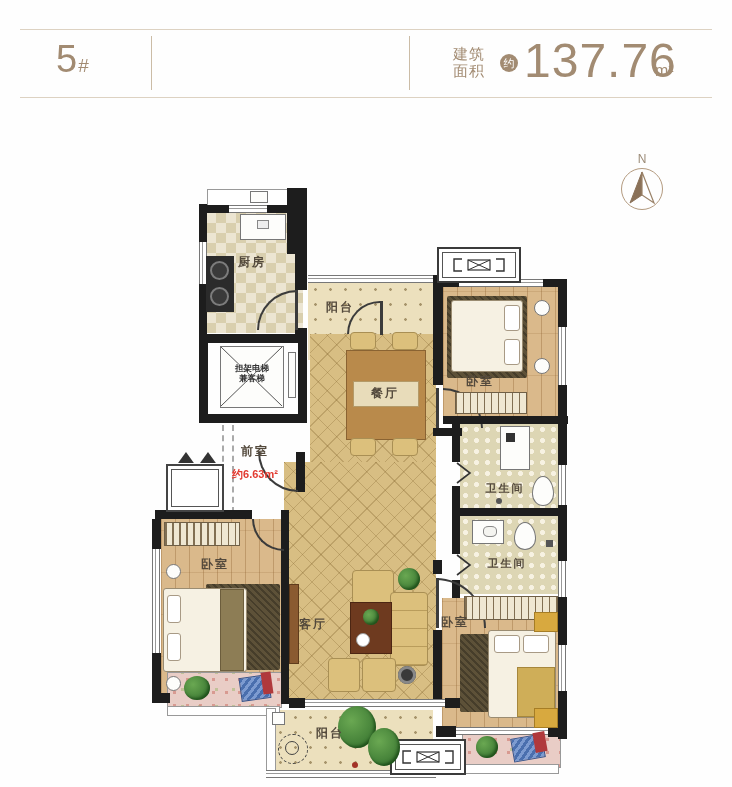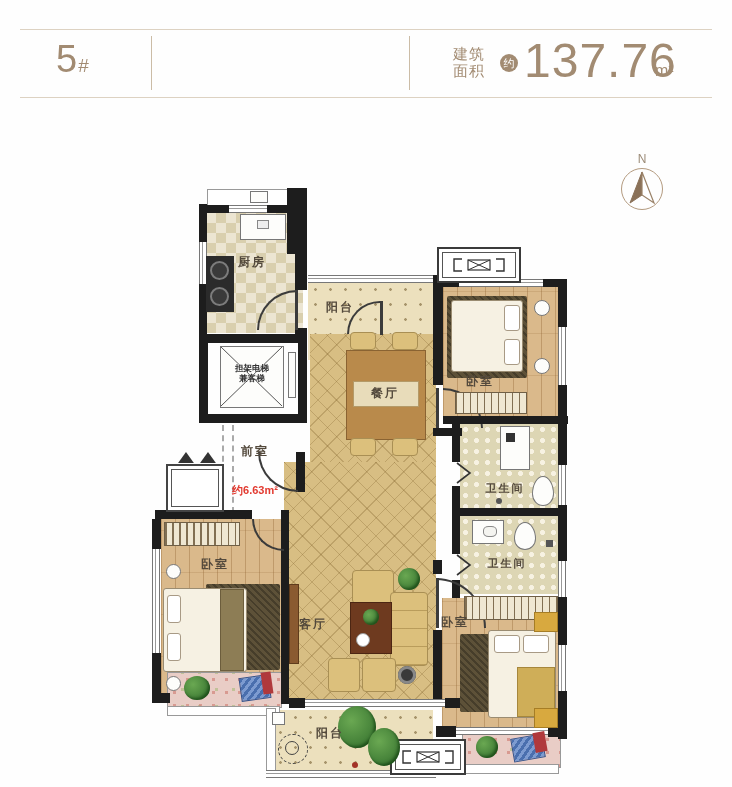--- a/index.html
+++ b/index.html
@@ -303,21 +303,21 @@
   <div class="abs" style="left:240px;top:676px;width:28px;height:22px;background:repeating-linear-gradient(135deg,#4a6fae 0 3px,#7d9bd0 3px 6px);border:1px solid #31508a;transform:rotate(-8deg);"></div>
   <div class="abs" style="left:262px;top:672px;width:10px;height:22px;background:#b0393c;transform:rotate(-8deg);"></div>
   <div class="abs plant" style="left:476px;top:736px;width:22px;height:22px;"></div>
   <div class="abs" style="left:512px;top:736px;width:30px;height:22px;background:repeating-linear-gradient(135deg,#4a6fae 0 3px,#7d9bd0 3px 6px);border:1px solid #31508a;transform:rotate(-10deg);"></div>
   <div class="abs" style="left:534px;top:732px;width:12px;height:20px;background:#b0393c;transform:rotate(-10deg);"></div>
 
   <div class="abs lbl" style="left:252px;top:262px;">厨房</div>
   <div class="abs lbl" style="left:340px;top:307px;">阳台</div>
   <div class="abs lbl" style="left:385px;top:393px;">餐厅</div>
   <div class="abs lbl" style="left:255px;top:451px;">前室</div>
-  <div class="abs lbl-red" style="left:255px;top:490px;">约6.63m²</div>
+  <div class="abs lbl-red" style="left:255px;top:474px;">约6.63m²</div>
   <div class="abs lbl" style="left:480px;top:381px;">卧室</div>
   <div class="abs lbl lbl-sm" style="left:505px;top:488px;">卫生间</div>
   <div class="abs lbl lbl-sm" style="left:507px;top:563px;">卫生间</div>
   <div class="abs lbl" style="left:215px;top:564px;">卧室</div>
   <div class="abs lbl" style="left:313px;top:624px;">客厅</div>
   <div class="abs lbl" style="left:455px;top:622px;">卧室</div>
   <div class="abs lbl" style="left:330px;top:733px;">阳台</div>
 
 </div>
 

